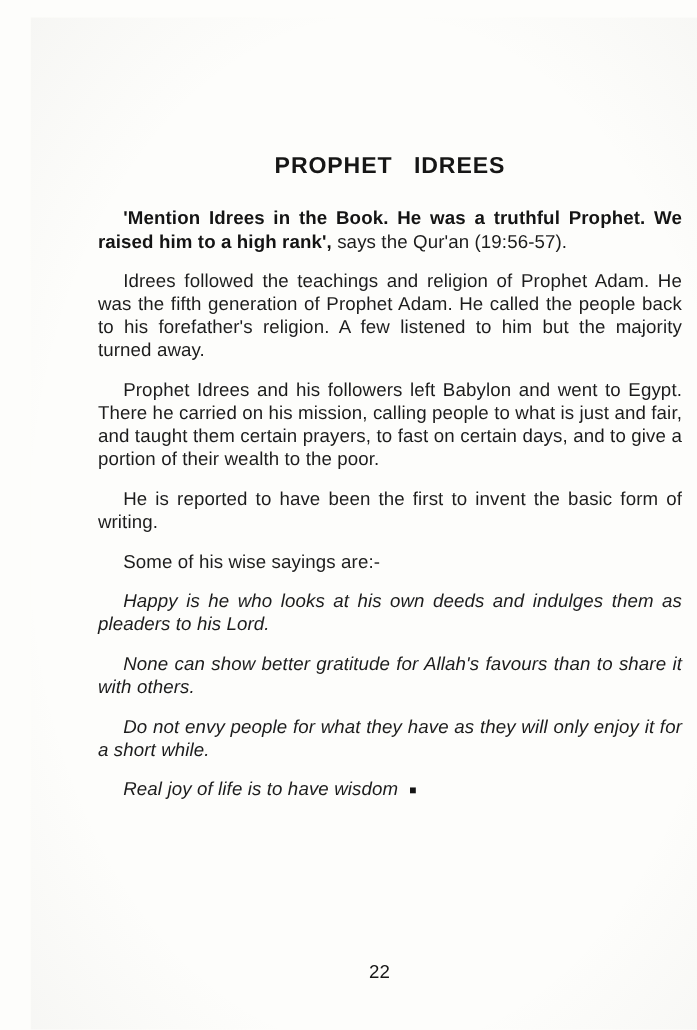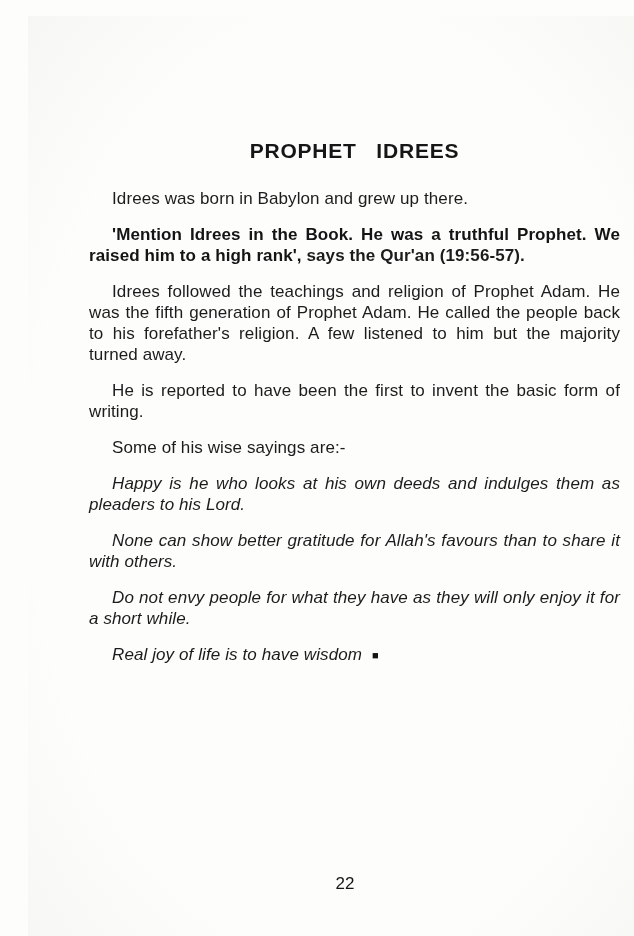--- a/index.html
+++ b/index.html
@@ -48,21 +48,21 @@
     margin: 0 0 15px 0;
     text-align: justify;
     text-indent: 23px;
     letter-spacing: 0.1px;
   }
   p.bold-para {
     font-weight: bold;
     color: #141414;
   }
   p.bold-para .regular {
-    font-weight: bold;
+    font-weight: normal;
     color: #1c1c1c;
   }
   p.saying {
     font-style: italic;
   }
   .end-square {
     font-style: normal;
     font-size: 11px;
     letter-spacing: 0;
     padding-left: 10px;
@@ -81,26 +81,26 @@
   }
 </style>
 </head>
 <body>
 
 <div class="scan-page">
   <div class="text-block">
 
     <h1 class="page-title">PROPHET IDREES</h1>
 
-    <p class="body-para">Idrees was born in Babylon and grew up there.</p>
 
     <p class="body-para bold-para"><span>'Mention Idrees in the Book. He was a truthful Prophet. We raised him to a high rank',</span><span class="regular"> says the Qur'an (19:56-57).</span></p>
 
     <p class="body-para">Idrees followed the teachings and religion of Prophet Adam. He was the fifth generation of Prophet Adam. He called the people back to his forefather's religion. A few listened to him but the majority turned away.</p>
 
+    <p class="body-para">Prophet Idrees and his followers left Babylon and went to Egypt. There he carried on his mission, calling people to what is just and fair, and taught them certain prayers, to fast on certain days, and to give a portion of their wealth to the poor.</p>
 
     <p class="body-para">He is reported to have been the first to invent the basic form of writing.</p>
 
     <p class="body-para">Some of his wise sayings are:-</p>
 
     <p class="body-para saying">Happy is he who looks at his own deeds and indulges them as pleaders to his Lord.</p>
 
     <p class="body-para saying">None can show better gratitude for Allah's favours than to share it with others.</p>
 
     <p class="body-para saying">Do not envy people for what they have as they will only enjoy it for a short while.</p>

